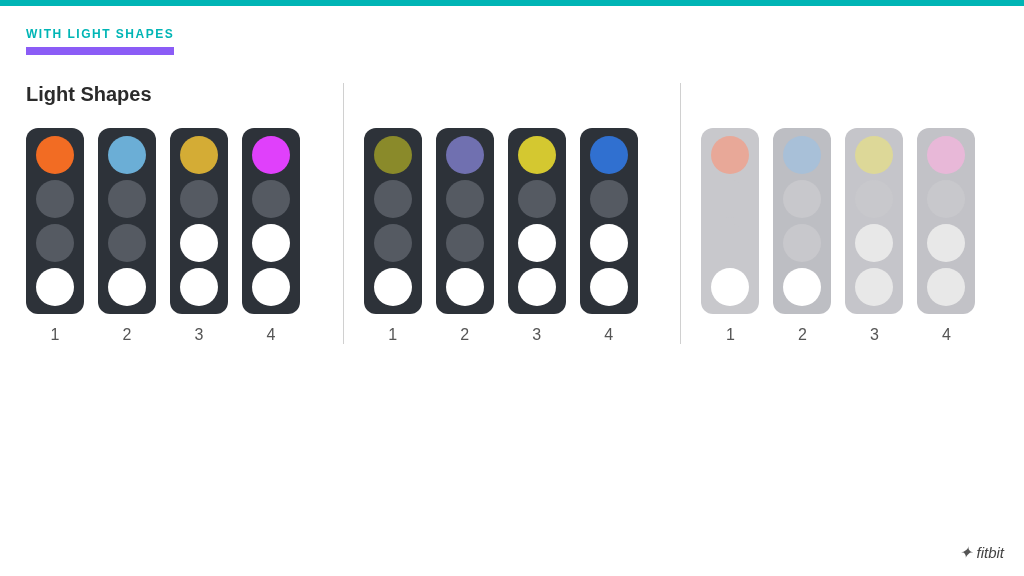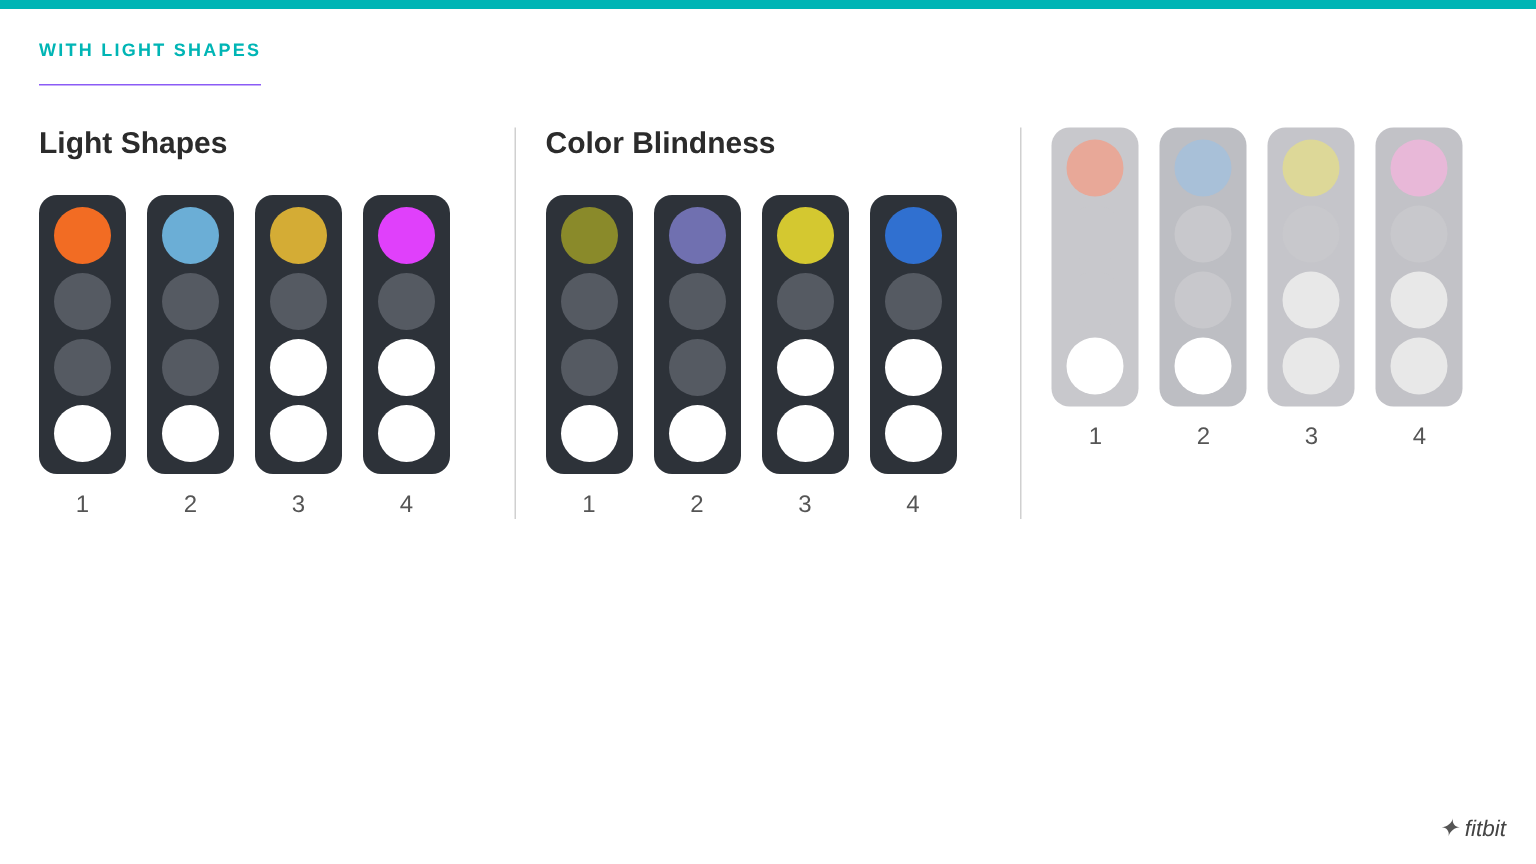--- a/index.html
+++ b/index.html
@@ -21,30 +21,31 @@
     .header {
       padding: 18px 26px 8px 26px;
     }
 
     .header-title {
       font-size: 12px;
       font-weight: 700;
       letter-spacing: 1.5px;
       color: #00b5b5;
       text-transform: uppercase;
-      padding-bottom: 16px;
-      border-bottom: 1px solid #8b5cf6;
+      padding-bottom: 6px;
+      border-bottom: 8px solid #8b5cf6;
       display: inline-block;
     }
 
     .main-content {
       display: flex;
       flex-direction: row;
       padding: 20px 26px 20px 26px;
       gap: 0;
+      align-items: flex-end;
     }
 
     .section {
       flex: 1;
       display: flex;
       flex-direction: column;
       padding-right: 20px;
     }
 
     .section-divider {
@@ -208,21 +209,20 @@
         </div>
         <div class="bar-label">4</div>
       </div>
 
     </div>
   </div>
 
   <div class="section-divider"></div>
 
   <div class="section">
-    <div class="section-title">Color Blindness</div>
     <div class="bars-row">
 
       <div class="bar-wrapper">
         <div class="bar bar-dark">
           <div class="dot dot-cb-1"></div>
           <div class="dot dot-gray-dark"></div>
           <div class="dot dot-gray-dark"></div>
           <div class="dot dot-white"></div>
         </div>
         <div class="bar-label">1</div>

